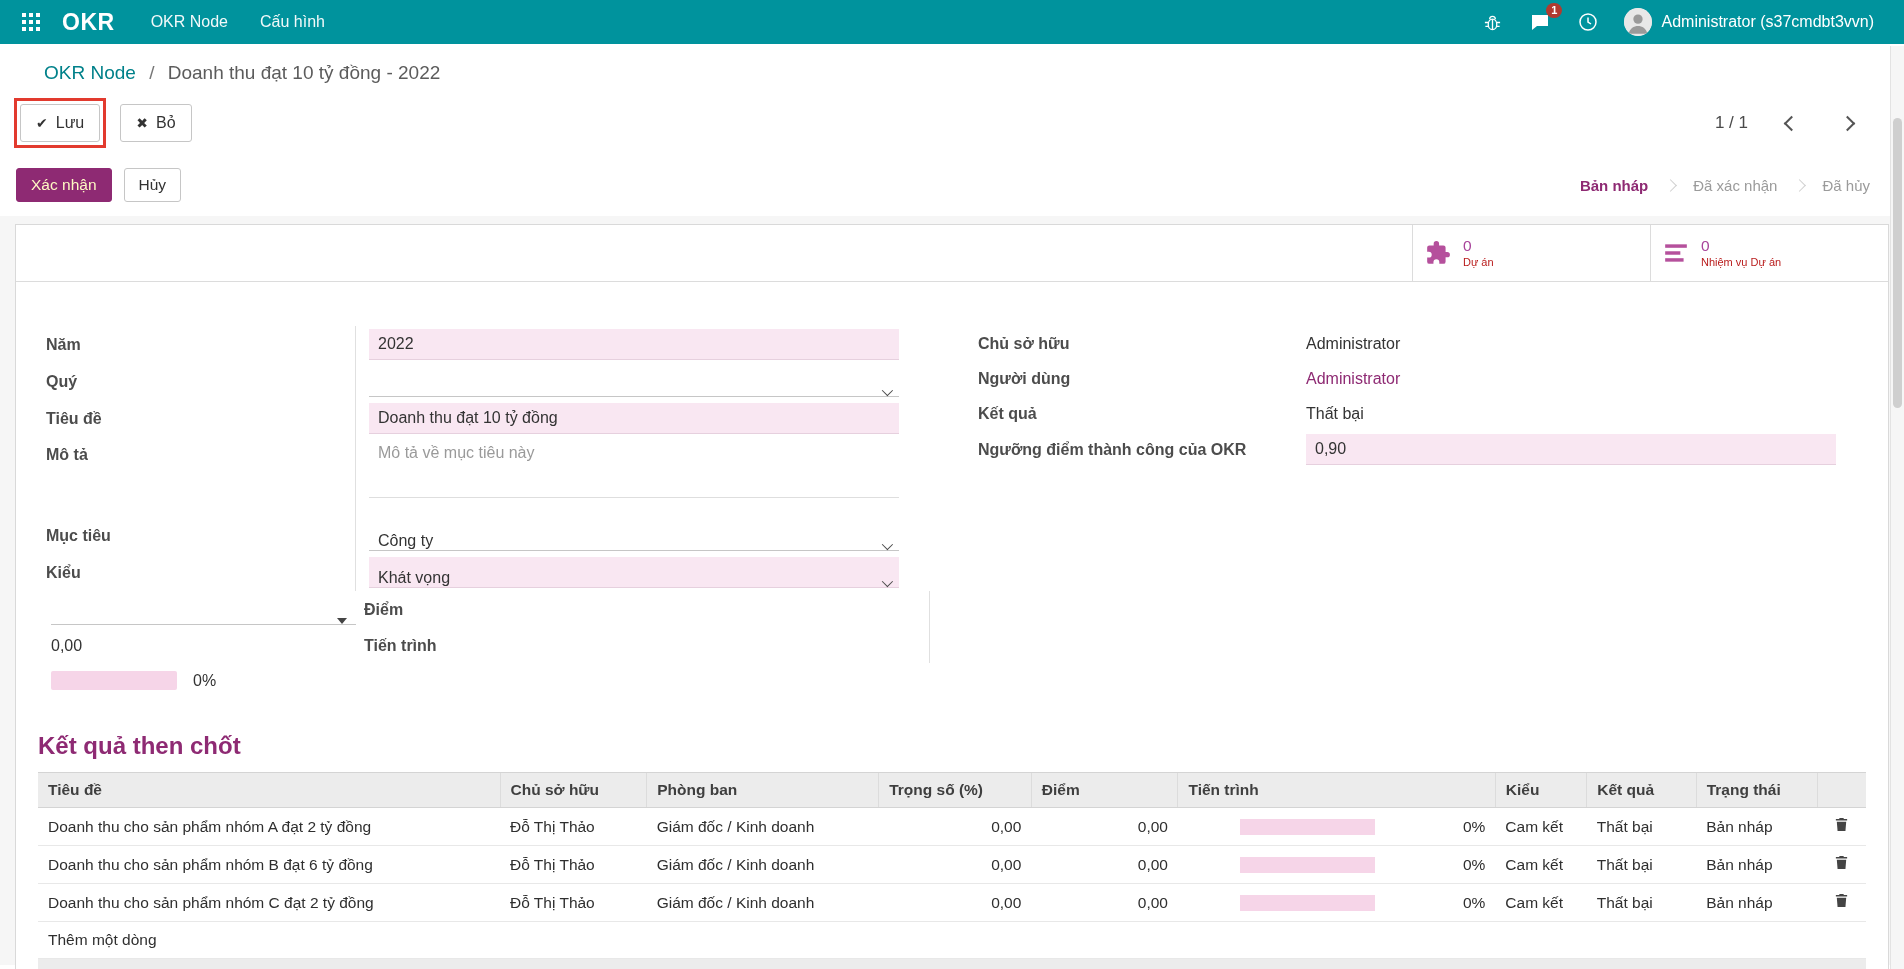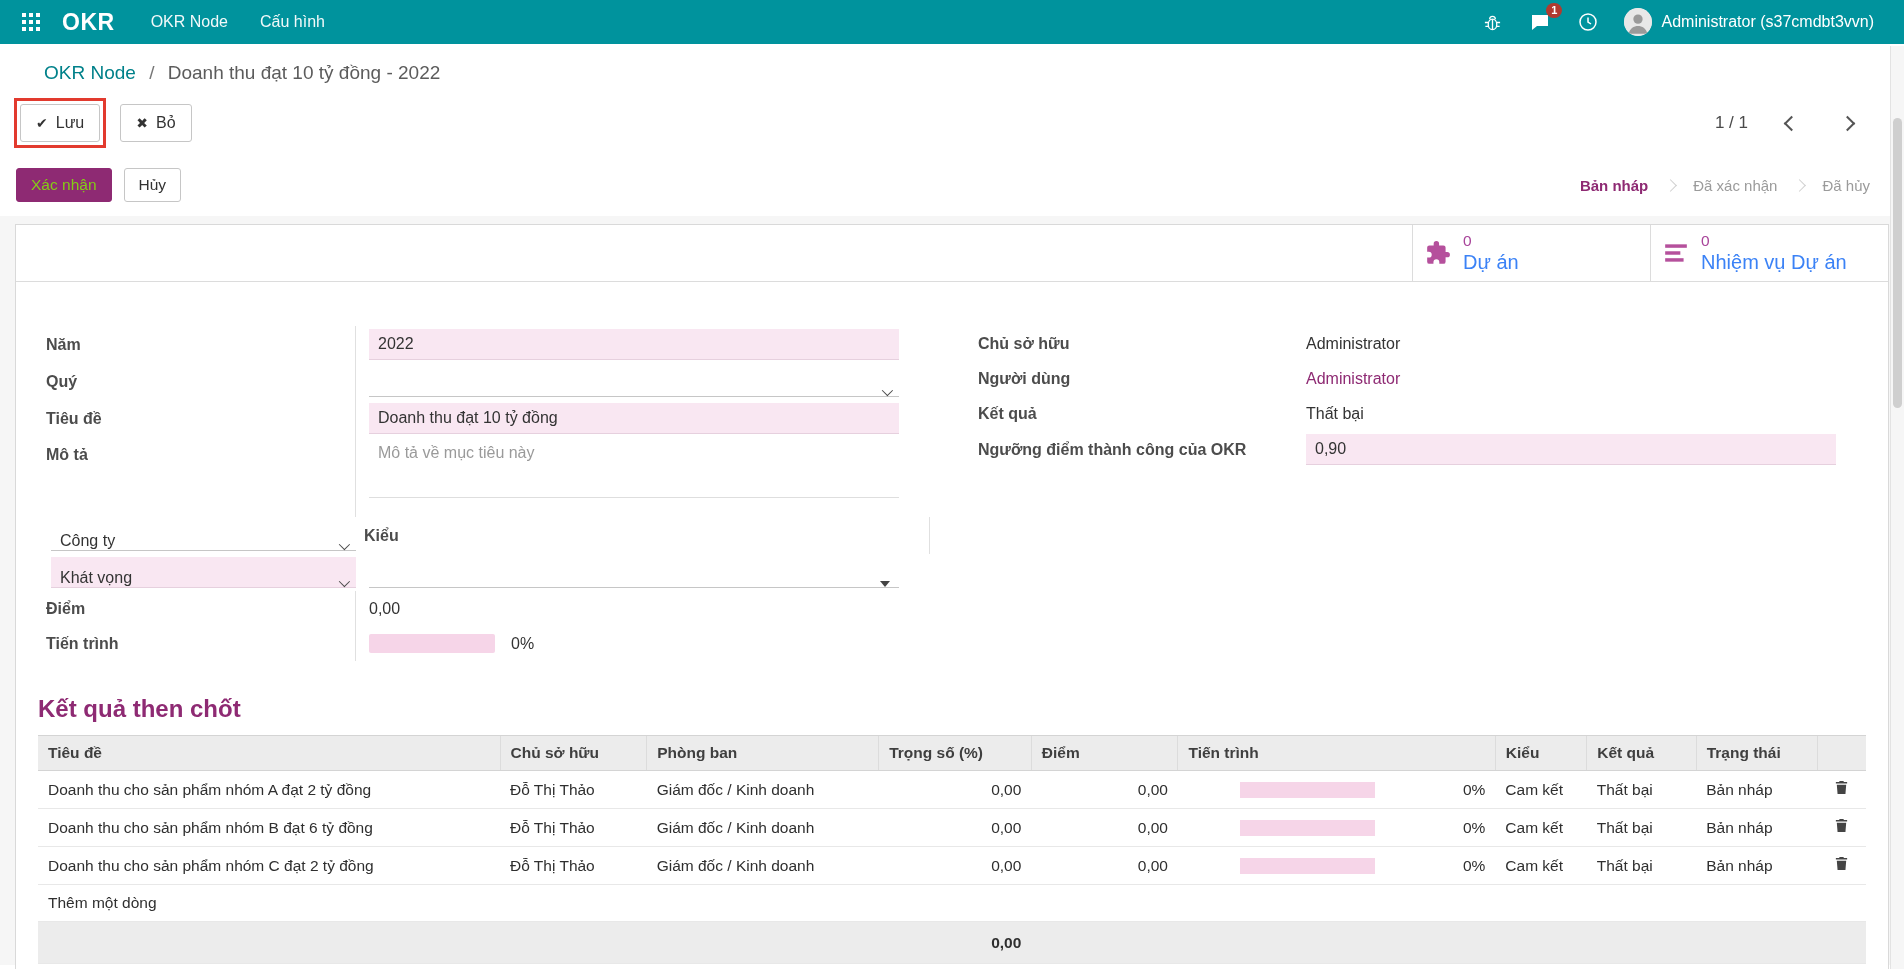--- a/index.html
+++ b/index.html
@@ -33,40 +33,40 @@
     font-family:inherit; }
   .btn .glyph { font-size:14px; }
   .pager { margin-left:auto; display:flex; align-items:center; gap:30px; margin-right:14px; }
   .pager-count { font-size:17px; color:#4a4a4a; }
   .pg-btn { width:26px; height:26px; display:flex; align-items:center; justify-content:center; cursor:pointer; }
   .chev { width:11px; height:11px; border-left:2px solid #555; border-bottom:2px solid #555; display:inline-block; }
   .chev.left { transform:rotate(45deg); }
   .chev.right { transform:rotate(-135deg); }
 
   .status-row { display:flex; align-items:center; padding:8px 34px 14px 16px; }
-  .btn-primary { height:34px; padding:0 14px; background:#8e2a73; color:#84cc16; border:1px solid #8e2a73;
+  .btn-primary { height:34px; padding:0 14px; background:#8e2a73; color:#fef9c3; border:1px solid #8e2a73;
     border-radius:3px; font-size:15.5px; cursor:pointer; font-family:inherit; }
   .btn-plain { height:34px; padding:0 14px; background:#fff; color:#333; border:1px solid #c6c6c6;
     border-radius:3px; font-size:15.5px; margin-left:12px; cursor:pointer; font-family:inherit; }
   .stages { margin-left:auto; display:flex; align-items:center; gap:18px; font-size:15px; color:#9b9b9b; }
   .stage { cursor:pointer; }
   .stage.active { color:#8e2a73; font-weight:bold; }
   .stage-sep { width:9px; height:9px; border-top:1px solid #cfcfcf; border-right:1px solid #cfcfcf;
     transform:rotate(45deg); display:inline-block; }
 
   
   .content { background:#f6f6f6; padding:8px 15px 0 15px; height:calc(969px - 220px); }
   .sheet { background:#fff; border:1px solid #d9d9d9; min-height:900px; }
 
   .statbox-row { display:flex; justify-content:flex-end; border-bottom:1px solid #dcdcdc; }
   .stat-btn { width:238px; height:56px; border-left:1px solid #dcdcdc; display:flex; align-items:center;
     gap:12px; padding:0 12px; cursor:pointer; background:#fff; }
   .stat-txt { display:flex; flex-direction:column; line-height:1.25; }
   .stat-val { color:#a8449a; font-size:15.5px; }
-  .stat-lbl { color:#3b82f6; font-size:20px; }
+  .stat-lbl { color:#b91c1c; font-size:11px; }
 
   .form-grid { display:grid; grid-template-columns:1fr 1fr; column-gap:60px; padding:44px 26px 0 22px;gap:40px; }
   .group { display:grid; grid-template-columns:318px 1fr; align-content:start; }
   .group.right { grid-template-columns:336px 1fr; }
   .lbl { border-right:1px solid #e0e0e0; font-weight:bold; color:#4c4c4c; font-size:16px;
     padding:8px 10px 8px 8px; min-height:35px; display:flex; align-items:center; }
   .group.right .lbl { border-right:none; }
   .lbl.top { align-items:flex-start; padding-top:9px; }
   .val { padding:3px 0 3px 13px; min-height:35px; display:flex; align-items:center; }
   .group.right .val { padding-left:0; }
@@ -255,20 +255,21 @@
         <div class="lbl">Tiêu đề</div>
         <div class="val">
             <input class="inp pink" value="Doanh thu đạt 10 tỷ đồng" style="">
           </div>
 
         <div class="lbl top desc-row">Mô tả</div>
         <div class="val desc-row">
           <textarea class="desc-area" placeholder="Mô tả về mục tiêu này" style=""></textarea>
         </div>
 
+        <div class="lbl">Mục tiêu</div>
         <div class="val">
           <div class="sel">
             <span>Công ty</span>
             <i class="caret"></i>
           </div>
         </div>
 
         <div class="lbl">Kiểu</div>
         <div class="val">
           <div class="sel pink">

